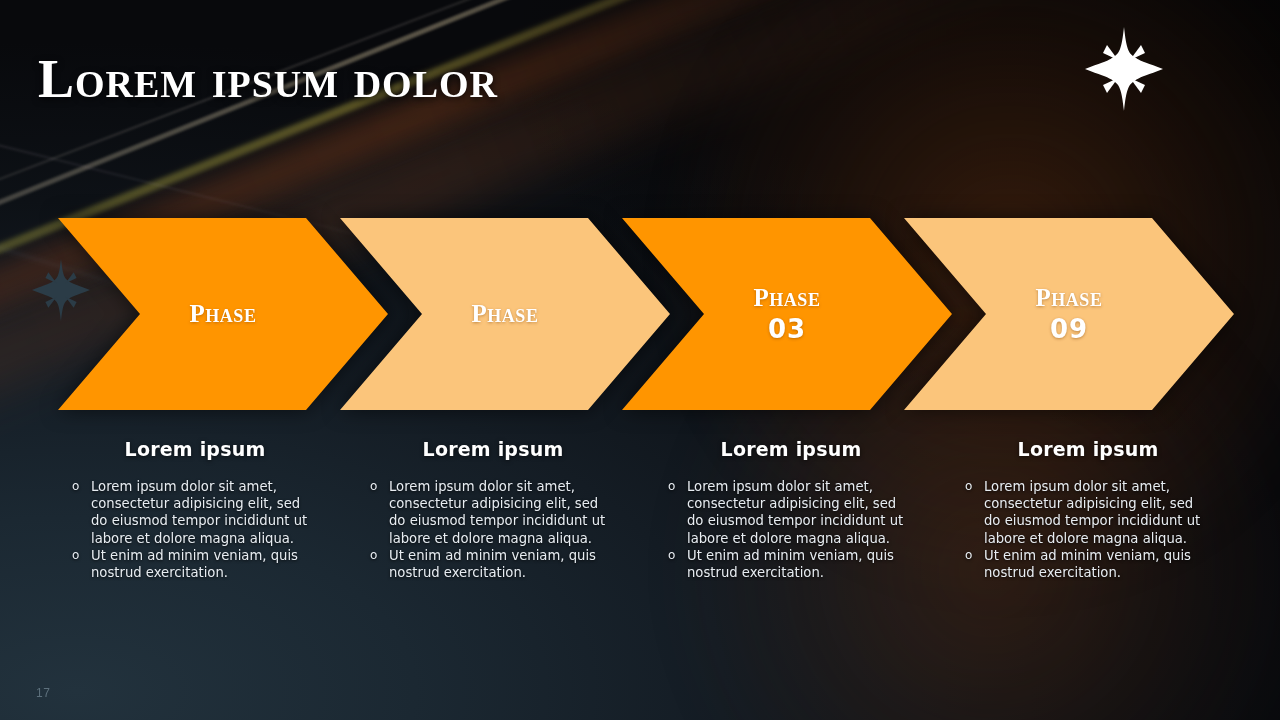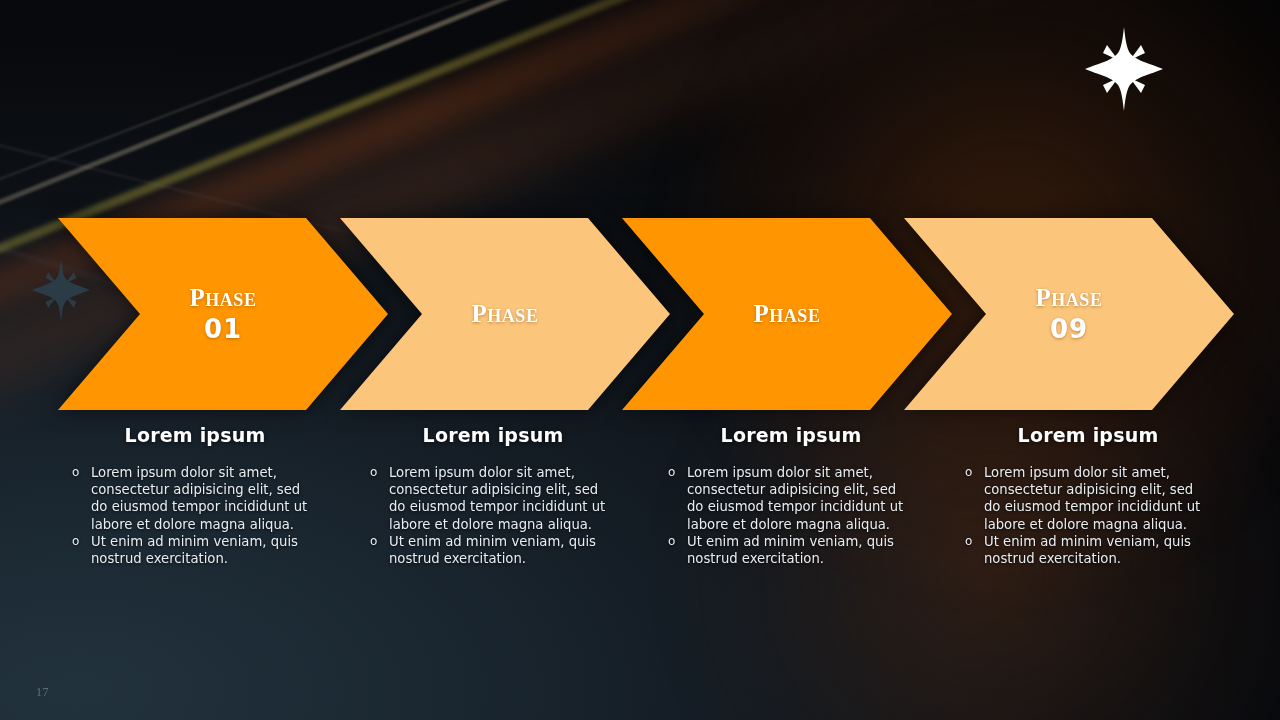--- a/index.html
+++ b/index.html
@@ -202,21 +202,21 @@
     font-weight: bold;
     font-size: 26px;
     letter-spacing: 1px;
     margin-top: 3px;
     text-shadow: 0 1px 3px rgba(120,60,0,0.45);
   }
 
   
   .col {
     position: absolute;
-    top: 424px;
+    top: 438px;
     width: 246px;
   }
   .col-head {
     font-family: "DejaVu Sans", sans-serif;
     font-weight: bold;
     font-size: 19px;
     color: #ffffff;
     text-align: center;
     letter-spacing: 0.2px;
     text-shadow: 0 1px 4px rgba(0,0,0,0.6);
@@ -242,21 +242,21 @@
     font-size: 12px;
     line-height: 17.2px;
     color: #e8edf2;
   }
 
   
   .page-num {
     position: absolute;
     left: 36px; bottom: 20px;
     color: #5d707c;
-    font-family: Liberation Serif, serif;
+    font-family: Liberation Sans, sans-serif;
     font-size: 12px;
     letter-spacing: 0.5px;
   }
 </style>
 </head>
 <body>
 
 <div class="slide">
 
   <div class="bg-base"></div>
@@ -271,20 +271,21 @@
     <div class="arc arc-c"></div>
     <div class="band band-4"></div>
     <div class="band band-3"></div>
     <div class="band band-2"></div>
     <div class="band band-1"></div>
     <div class="band band-5"></div>
     <div class="band band-6"></div>
     <div class="band band-7"></div>
   </div>
 
+  <div class="title">Lorem ipsum dolor</div>
 
   <div class="sparkle sparkle-main">
     <svg width="78" height="84" viewBox="0 0 78 84" aria-hidden="true">
       <path d="M39 0 C41.5 22 43 26.5 51.5 31.5 C57 34.7 63 36 78 42 C63 48 57 49.3 51.5 52.5
                C43 57.5 41.5 62 39 84 C36.5 62 35 57.5 26.5 52.5 C21 49.3 15 48 0 42
                C15 36 21 34.7 26.5 31.5 C35 26.5 36.5 22 39 0 Z" fill="#ffffff"></path>
       <path d="M39 16 C40 24 44 28 52 31.5 C44 35 40 39 39 47 C38 39 34 35 26 31.5 C34 28 38 24 39 16 Z" fill="#ffffff"></path>
       <path d="M22 18 L33 33 L18 26 Z" fill="#ffffff"></path>
       <path d="M56 18 L45 33 L60 26 Z" fill="#ffffff"></path>
       <path d="M22 66 L33 51 L18 58 Z" fill="#ffffff"></path>
@@ -303,35 +304,35 @@
       <path d="M56 66 L45 51 L60 58 Z" fill="#2b3c47"></path>
     </svg>
   </div>
 
   <div class="chev-row">
 
     <div class="chev" style="left:58px;  width:330px;">
       <div class="chev-shape" style="background:#FF9500;"></div>
       <div class="chev-label">
         <span class="ph">Phase</span>
-        <span class="num">01</span>
       </div>
     </div>
 
     <div class="chev" style="left:340px; width:330px;">
       <div class="chev-shape" style="background:#FBC57B;"></div>
       <div class="chev-label">
         <span class="ph">Phase</span>
       </div>
     </div>
 
     <div class="chev" style="left:622px; width:330px;">
       <div class="chev-shape" style="background:#FF9500;"></div>
       <div class="chev-label">
         <span class="ph">Phase</span>
+        <span class="num">03</span>
       </div>
     </div>
 
     <div class="chev" style="left:904px; width:330px;">
       <div class="chev-shape" style="background:#FBC57B;"></div>
       <div class="chev-label">
         <span class="ph">Phase</span>
         <span class="num">09</span>
       </div>
     </div>

